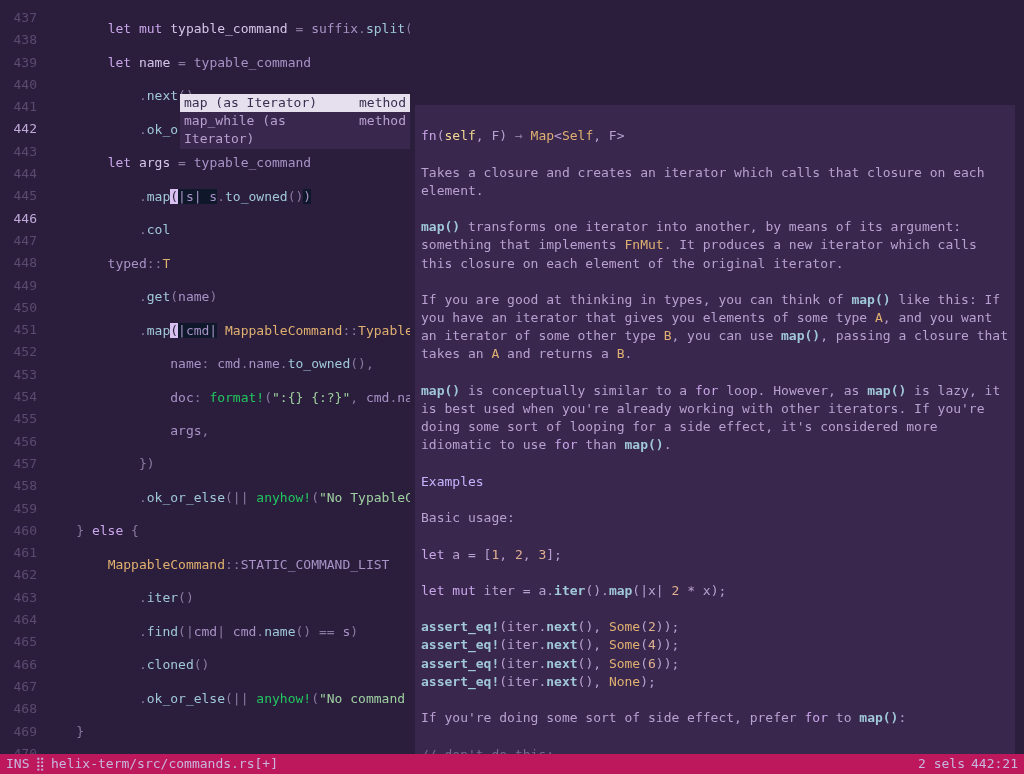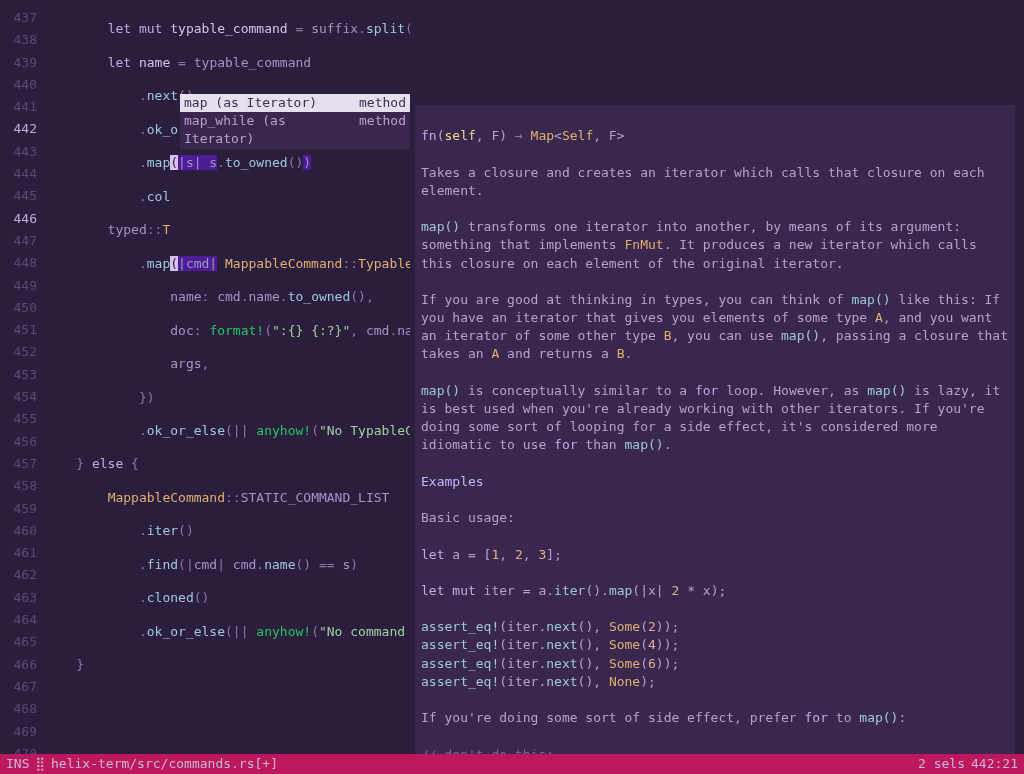--- a/index.html
+++ b/index.html
@@ -83,28 +83,28 @@
   }
   .statusbar .spacer { flex: 1; }
   .statusbar .seg { margin-right: 6px; } 
   .k-let { color: #c8a6e8; }
   .k-mut { color: #c8a6e8; }
   .s { color: #9fd0a0; }
   .ty { color: #e0b070; }
   .op { color: #8a7aa0; }
   .pn { color: #8a7aa0; }
   .nm { color: #d4c4e8; }
-  .sel-bg { background: #4c1d95; }
+  .sel-bg { background: #0f172a; }
   .cursor { background: #d8c0f0; color: #2b1e3d; }
   .hl { color: #f0d890; }
   .fnname { color: #a0c8d8; }
   .macro { color: #22c55e; }
   .doc-popup .kw2 { color: #c8a6e8; }
   .doc-popup .ty2 { color: #e0b070; }
-  .doc-popup .fn2 { color: #a0c8d8; }
+  .doc-popup .fn2 { color: #a0c8d8; font-weight: bold; }
   .doc-popup .str2 { color: #9fd0a0; }
   .doc-popup .num2 { color: #e0b090; }
   .doc-popup .cm2 { color: #7a6a90; }
   .doc-popup .hdr { color: #c4b5fd; }
 </style>
 </head>
 <body>
 
 <div class="editor">
   <div class="gutter">
@@ -157,23 +157,25 @@
     <div class="ln">483</div>
     <div class="ln">484</div>
     <div class="ln">485</div>
   </div>
 
   <div class="code">
 <div class="line">        <span class="k-let">let</span> <span class="k-mut">mut</span> <span class="nm">typable_command</span> <span class="op">=</span> suffix<span class="pn">.</span><span class="fnname">split</span><span class="pn">(</span>arg arg</div>
 <div class="line">        <span class="k-let">let</span> <span class="nm">name</span> <span class="op">=</span> typable_command</div>
 <div class="line">            <span class="pn">.</span><span class="fnname">next</span><span class="pn">()</span></div>
 <div class="line">            <span class="pn">.</span><span class="fnname">ok_or_else</span><span class="pn">(||</span> <span class="macro">anyhow!</span><span class="pn">(</span><span class="s">"Expected typable command name"</span></div>
+<div class="line">        <span class="k-let">let</span> <span class="nm">args</span> <span class="op">=</span> typable_command</div>
 <div class="line">            <span class="pn">.</span><span class="fnname">map</span><span class="cursor">(</span><span class="sel-bg">|s| s</span><span class="pn">.</span><span class="fnname">to_owned</span><span class="pn">()</span><span class="sel-bg">)</span></div>
 <div class="line">            <span class="pn">.</span><span class="fnname">col</span></div>
 <div class="line">        typed<span class="pn">::</span><span class="ty">T</span></div>
+<div class="line">            <span class="pn">.</span><span class="fnname">get</span><span class="pn">(</span>name<span class="pn">)</span></div>
 <div class="line">            <span class="pn">.</span><span class="fnname">map</span><span class="cursor">(</span><span class="sel-bg">|cmd|</span> <span class="ty">MappableCommand</span><span class="pn">::</span><span class="ty">Typable</span></div>
 <div class="line">                name<span class="pn">:</span> cmd<span class="pn">.</span>name<span class="pn">.</span><span class="fnname">to_owned</span><span class="pn">(),</span></div>
 <div class="line">                doc<span class="pn">:</span> <span class="macro">format!</span><span class="pn">(</span><span class="s">":{} {:?}"</span><span class="pn">,</span> cmd<span class="pn">.</span>na</div>
 <div class="line">                args<span class="pn">,</span></div>
 <div class="line">            <span class="pn">})</span></div>
 <div class="line">            <span class="pn">.</span><span class="fnname">ok_or_else</span><span class="pn">(||</span> <span class="macro">anyhow!</span><span class="pn">(</span><span class="s">"No TypableC</span></div>
 <div class="line">    <span class="pn">}</span> <span class="k-let">else</span> <span class="pn">{</span></div>
 <div class="line">        <span class="ty">MappableCommand</span><span class="pn">::</span>STATIC_COMMAND_LIST</div>
 <div class="line">            <span class="pn">.</span><span class="fnname">iter</span><span class="pn">()</span></div>
 <div class="line">            <span class="pn">.</span><span class="fnname">find</span><span class="pn">(|</span>cmd<span class="pn">|</span> cmd<span class="pn">.</span><span class="fnname">name</span><span class="pn">()</span> <span class="op">==</span> s<span class="pn">)</span></div>

